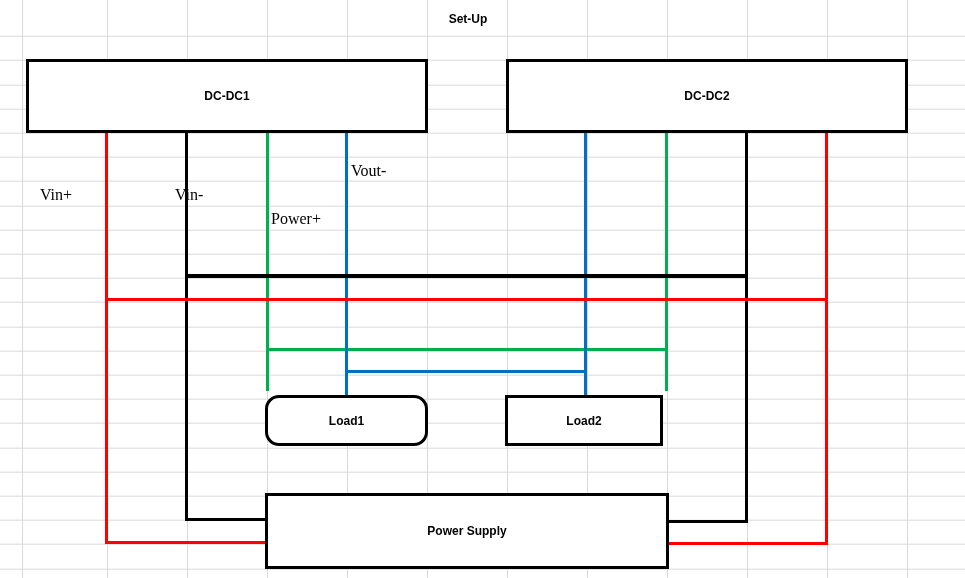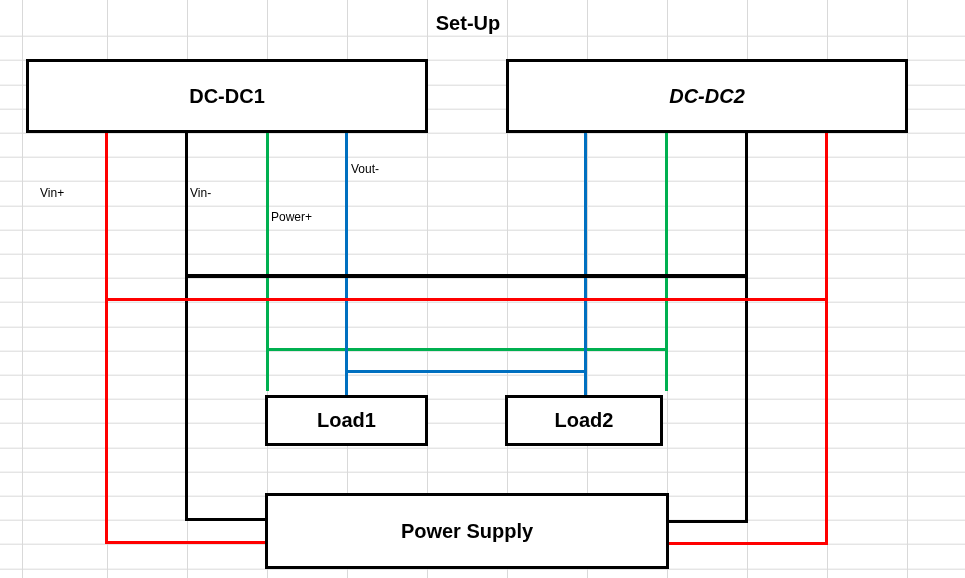--- a/index.html
+++ b/index.html
@@ -36,35 +36,36 @@
   .wire.blue  { background: var(--vout-minus-wire, #0070c0); }
   .box {
     position: absolute;
     box-sizing: border-box;
     background: #ffffff;
     border: 3px solid var(--box-border, #000000);
     display: flex;
     align-items: center;
     justify-content: center;
     font-weight: bold;
-    font-size: 20px;
+    font-size: 12px;
   }
   .title {
     position: absolute;
     left: 383px;
     top: 12px;
     width: 170px;
     text-align: center;
     font-weight: bold;
-    font-size: 20px;
+    font-size: 12px;
   }
   .lbl {
     position: absolute;
-    font-size: 12px;
+    font-size: 16px;
     white-space: nowrap;
+    font-family: Liberation Serif, serif;
   }
   .lbl.right-align {
     text-align: left;
   }
 </style>
 </head>
 <body>
 
 <div class="canvas">
 
@@ -86,33 +87,33 @@
 
   <div class="wire v red" style="left:105px; top:131px; height:413px;"></div>
   <div class="wire v red" style="left:825px; top:131px; height:414px;"></div>
   <div class="wire h red" style="left:105px; top:298px; width:723px;"></div>
   <div class="wire h red" style="left:105px; top:541px; width:163px;"></div>
   <div class="wire h red" style="left:667px; top:542px; width:161px;"></div>
 
   <div class="box" style="left:26px; top:59px; width:402px; height:74px;">
     <span>DC-DC1</span>
   </div>
-  <div class="box" style="left:506px; top:59px; width:402px; height:74px;font-style:italic;">
+  <div class="box" style="left:506px; top:59px; width:402px; height:74px;">
     <span>DC-DC2</span>
   </div>
-  <div class="box" style="left:265px; top:395px; width:163px; height:51px;">
+  <div class="box" style="left:265px; top:395px; width:163px; height:51px;border-radius:14px;">
     <span>Load1</span>
   </div>
   <div class="box" style="left:505px; top:395px; width:158px; height:51px;">
     <span>Load2</span>
   </div>
   <div class="box" style="left:265px; top:493px; width:404px; height:76px;text-align:right;">
     <span>Power Supply</span>
   </div>
 
   <div class="title">Set-Up</div>
 
   <div class="lbl right-align" style="left:40px; top:186px; width:64px;">Vin+</div>
-  <div class="lbl" style="left:190px; top:186px;">Vin-</div>
+  <div class="lbl" style="left:175px; top:186px;">Vin-</div>
   <div class="lbl" style="left:271px; top:210px;">Power+</div>
   <div class="lbl" style="left:351px; top:162px;">Vout-</div>
 
 </div>
 
 </body></html>

